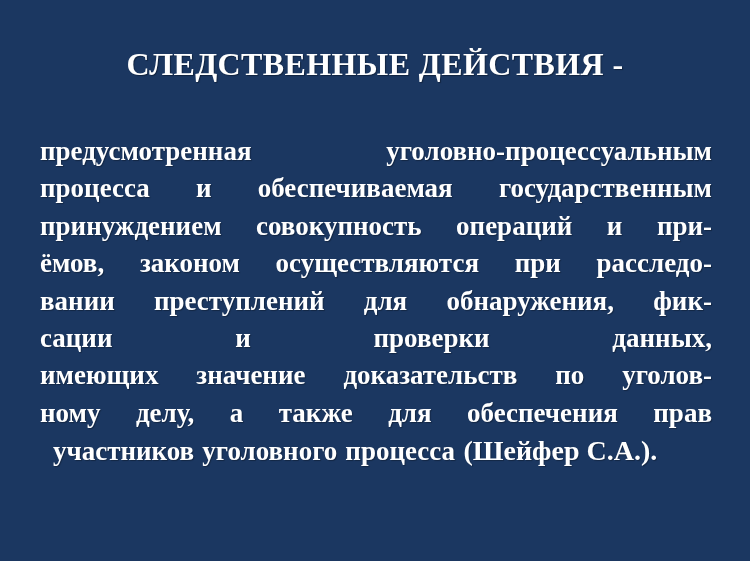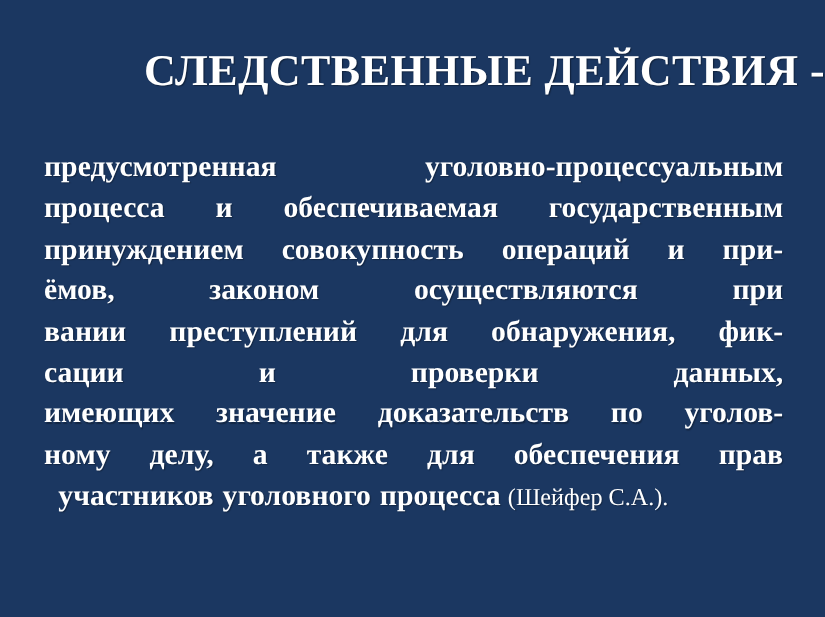--- a/index.html
+++ b/index.html
@@ -20,23 +20,23 @@
     width: 750px;
     height: 561px;
     background: #1b3761;
     box-sizing: border-box;
   }
   #slide-title {
     position: absolute;
     left: 0;
     top: 40px;
     width: 750px;
-    text-align: right;
+    text-align: center;
     color: #ffffff;
-    font-size: 40px;
+    font-size: 32px;
     font-weight: bold;
     letter-spacing: 0.4px;
     line-height: 48px;
     white-space: nowrap;
     text-shadow: 1px 1px 1px rgba(0,0,0,0.35);
   }
   #slide-body {
     position: absolute;
     left: 40px;
     top: 133px;
@@ -52,22 +52,22 @@
     text-align: justify;
     text-align-last: justify;
     white-space: nowrap;
     text-shadow: 1px 1px 1px rgba(0,0,0,0.3);
   }
   .body-line.last-line {
     text-align: left;
     text-align-last: left;
   }
   .attribution {
-    font-size: 22px;
-    font-weight: normal;
+    font-size: 28px;
+    font-weight: bold;
   }
   
   .body-line {
     display: flex;
     justify-content: space-between;
     align-items: baseline;
   }
   .body-line.last-line {
     justify-content: flex-start;
     margin-left: 13px;
@@ -103,20 +103,21 @@
         <span class="w">совокупность</span>
         <span class="w">операций</span>
         <span class="w">и</span>
         <span class="w">при-</span>
       </div>
     <div class="body-line">
         <span class="w">ёмов,</span>
         <span class="w">законом</span>
         <span class="w">осуществляются</span>
         <span class="w">при</span>
+        <span class="w">расследо-</span>
       </div>
     <div class="body-line">
         <span class="w">вании</span>
         <span class="w">преступлений</span>
         <span class="w">для</span>
         <span class="w">обнаружения,</span>
         <span class="w">фик-</span>
       </div>
     <div class="body-line">
         <span class="w">сации</span>

